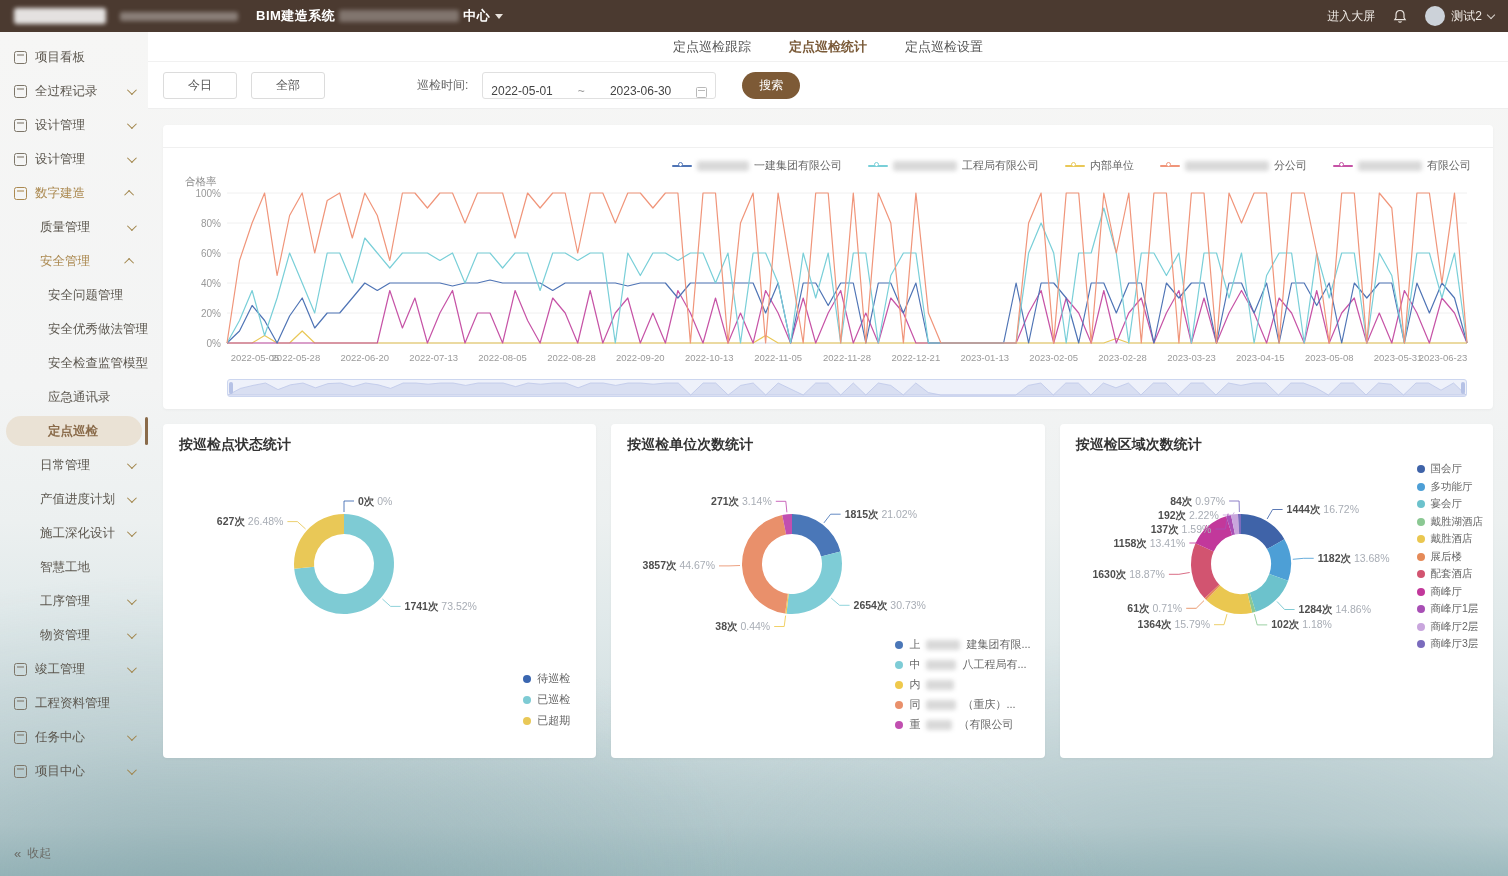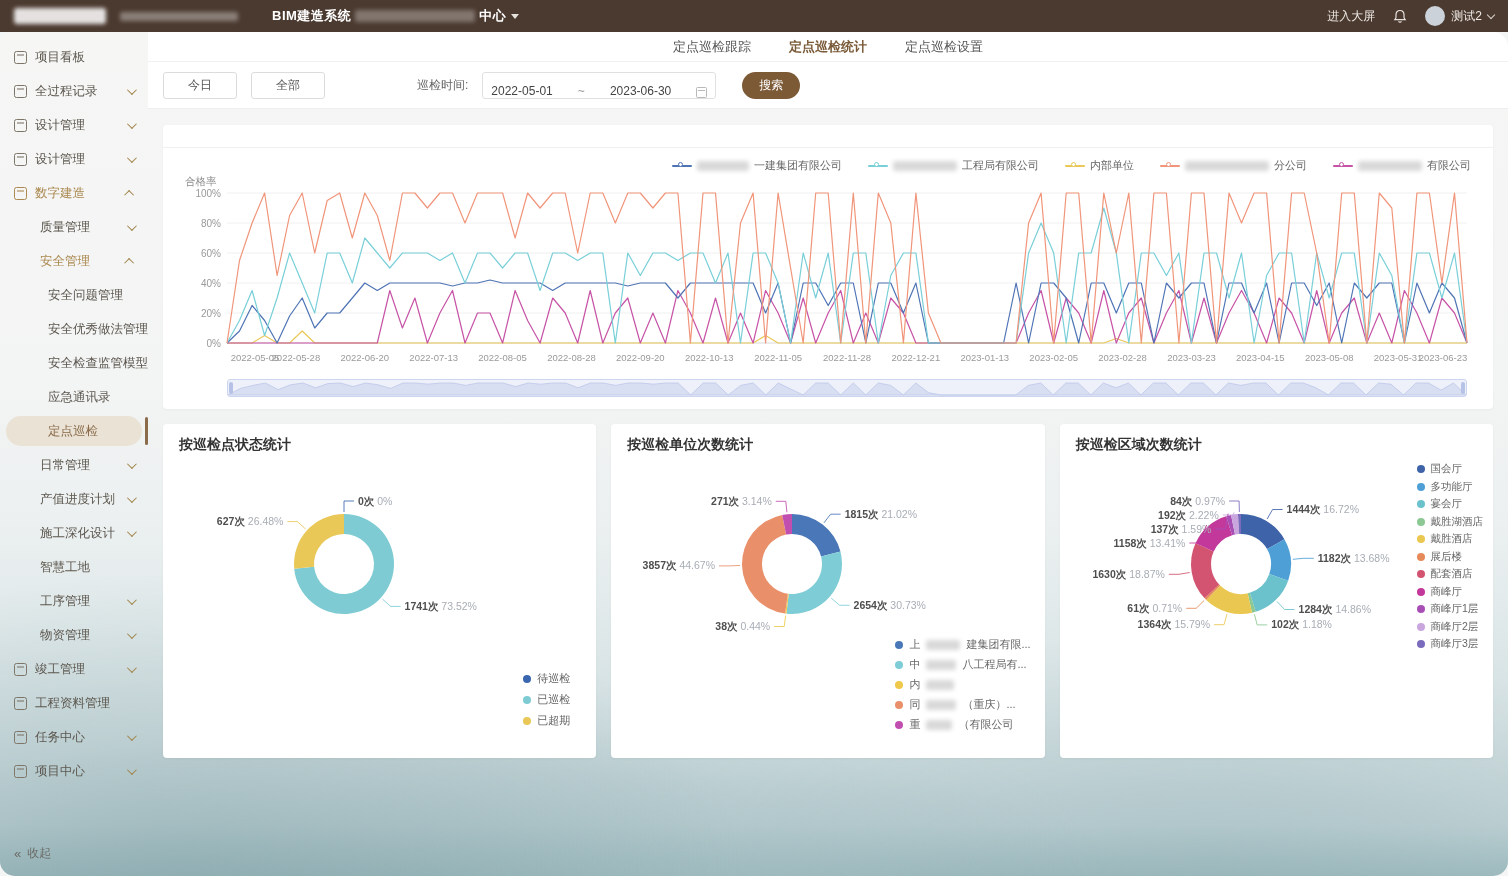--- a/index.html
+++ b/index.html
@@ -4,54 +4,54 @@
 <style>
   * { margin:0; padding:0; box-sizing:border-box; }
   html,body { width:1508px; height:876px; overflow:hidden;
     font-family:"Liberation Sans","DejaVu Sans",sans-serif; }
   .app { width:1508px; height:876px; display:flex; flex-direction:column; background:#f4f5f5; }
 
   
   .topbar { height:32px; background:#4b3a30; display:flex; align-items:center; padding:0 14px; color:#fff; flex:0 0 auto; }
   .logo-blur { width:92px; height:16px; border-radius:3px; background:rgba(255,255,255,.85); filter:blur(2px); }
   .minitext-blur { width:118px; height:9px; margin-left:14px; border-radius:2px; background:rgba(255,255,255,.35); filter:blur(2px); }
-  .prod-title { margin-left:34px; font-size:13px; font-weight:700; letter-spacing:.5px; display:flex; align-items:center; }
+  .prod-title { margin-left:18px; font-size:13px; font-weight:700; letter-spacing:.5px; display:flex; align-items:center; }
   .title-blur { display:inline-block; width:120px; height:12px; margin:0 4px; border-radius:2px; background:rgba(255,255,255,.30); filter:blur(2px); }
   .caret-down { width:0; height:0; border-left:4px solid transparent; border-right:4px solid transparent; border-top:5px solid #e8e2dc; margin-left:5px; }
   .topbar-right { margin-left:auto; display:flex; align-items:center; gap:18px; }
   .enter-screen { font-size:12px; color:#f0ebe6; cursor:pointer; }
   .bell svg { display:block; }
   .avatar { width:20px; height:20px; border-radius:50%; background:#ccd2d9; }
   .user-wrap { display:flex; align-items:center; gap:6px; font-size:12px; color:#f0ebe6; }
   .chev-dn { width:6px; height:6px; border-right:1px solid #d8d2cc; border-bottom:1px solid #d8d2cc; transform:rotate(45deg); margin-top:-3px; }
 
   
   .shell { flex:1; display:flex; position:relative; overflow:hidden;
-    background:linear-gradient(180deg,#f6f6f5 0%,#f3f4f4 42%,#ecf0f0 58%,#e0e9ea 70%,#d2dfe1 82%,#c0d2d5 94%,#9fbcc0 100%);border-radius:15px; }
+    background:linear-gradient(180deg,#f6f6f5 0%,#f3f4f4 42%,#ecf0f0 58%,#e0e9ea 70%,#d2dfe1 82%,#c0d2d5 94%,#9fbcc0 100%); }
   .shell::before { content:''; position:absolute; left:0; right:0; top:52%; bottom:0; z-index:0; pointer-events:none;
     background:
       radial-gradient(60% 120% at 12% 100%, rgba(137,168,173,.50), transparent 62%),
       radial-gradient(48% 100% at 45% 110%, rgba(167,193,197,.55), transparent 60%),
       radial-gradient(55% 110% at 80% 105%, rgba(146,176,181,.45), transparent 60%),
       radial-gradient(75% 85% at 30% 118%, rgba(114,150,156,.35), transparent 66%); }
 
   
   .sidebar { width:148px; flex:0 0 auto; position:relative; z-index:1; padding-top:8px; display:flex; flex-direction:column; }
   .side-item { height:34px; display:flex; align-items:center; font-size:12.5px; color:#5c574f; cursor:pointer; position:relative; padding-left:14px; }
   .side-item .s-icon { width:13px; height:13px; border:1.4px solid #7d7669; border-radius:2.5px; margin-right:8px; flex:0 0 auto; position:relative; }
   .side-item .s-icon::after { content:''; position:absolute; left:2px; top:2px; right:2px; height:2.5px; background:#7d7669; opacity:.55; }
   .side-item.lv1 { padding-left:40px; }
   .side-item.lv2 { padding-left:48px; font-size:12.5px; }
   .side-item .chev { margin-left:auto; margin-right:14px; width:7px; height:7px; border-right:1.4px solid #a08449; border-bottom:1.4px solid #a08449; }
   .side-item .chev.down { transform:rotate(45deg) translateY(-2px); }
   .side-item .chev.up { transform:rotate(-135deg) translateY(-2px); }
   .side-item.hl { color:#ab8950; }
   .side-item.hl .s-icon { border-color:#ab8950; }
   .side-item.hl .s-icon::after { background:#ab8950; }
-  .side-item.active { color:#8a6b4a; font-weight:400; }
+  .side-item.active { color:#8a6b4a; font-weight:700; }
   .side-item.active .pill { position:absolute; left:6px; right:6px; top:2px; bottom:2px; background:#eae2d5; border-radius:16px; z-index:-1; }
   .side-item.active::after { content:''; position:absolute; right:0; top:3px; bottom:3px; width:3px; background:#8a6b4a; border-radius:2px; }
   .collapse-row { margin-top:auto; padding:0 0 14px 14px; display:flex; align-items:center; gap:6px; font-size:12px; color:#6b6b66; cursor:pointer; }
   .collapse-icon { font-size:13px; color:#6b6b66; }
 
   
   .main { flex:1; position:relative; z-index:1; display:flex; flex-direction:column; min-width:0; }
   .main-head { background:#fff; border-bottom:1px solid #eeeeee; }
   .tabbar { height:30px; display:flex; justify-content:center; align-items:center; gap:38px; border-bottom:1px solid #f1f1f1; }
   .tab { font-size:13px; color:#555; cursor:pointer; }

